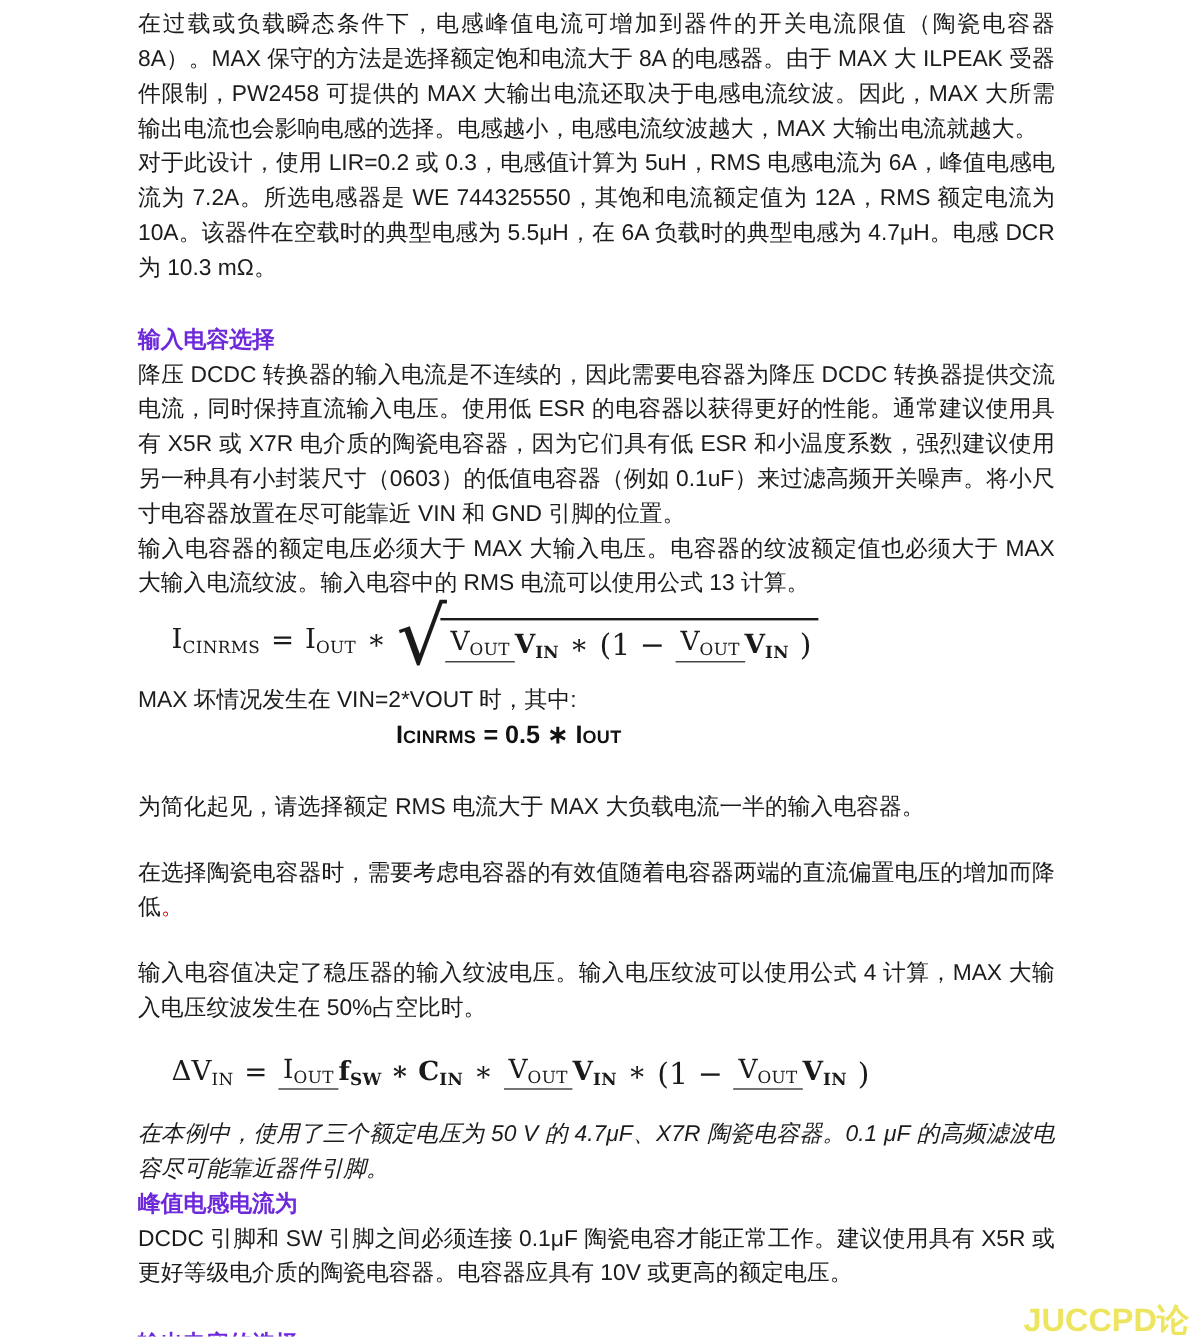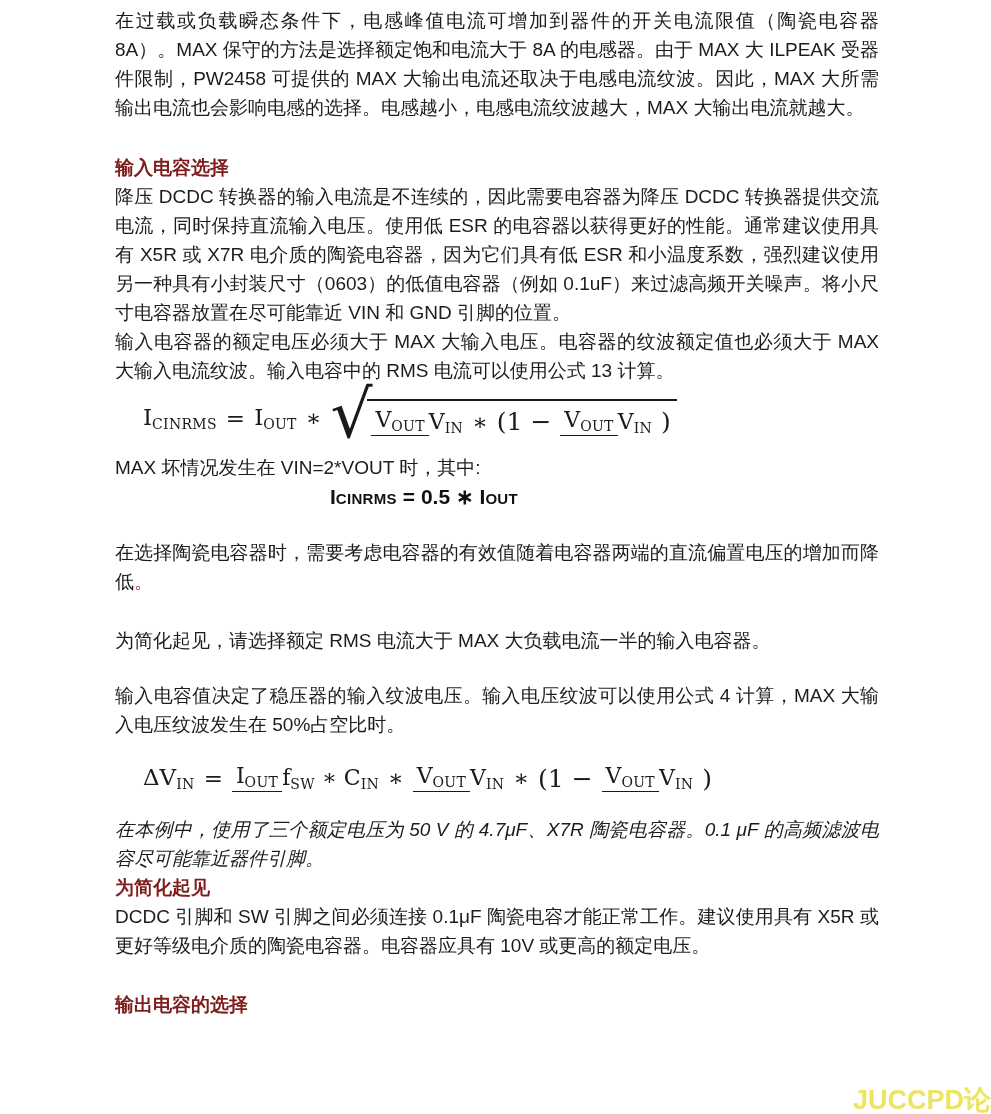--- a/index.html
+++ b/index.html
@@ -23,21 +23,21 @@
     font-size: 19px;
     line-height: 29px;
     text-align: justify;
     color: #1c1c1c;
   }
   .heading {
     margin: 0;
     font-size: 19px;
     line-height: 29px;
     font-weight: bold;
-    color: #7f1d1d;
+    color: #6d28d9;
   }
   .mt-section { margin-top: 31px; }
   .mt-blank   { margin-top: 30px; }
   .mt-small   { margin-top: 26px; }
   .red-period { color: #cc1111; }
 
   
   .eq {
     font-family: "DejaVu Serif", "Liberation Serif", serif;
     font-size: 23px;
@@ -55,21 +55,21 @@
     letter-spacing: 0.3px;
   }
   .frac {
     display: inline-flex;
     flex-direction: row;
     align-items: center;
     line-height: 1.12;
     font-size: 22px;
   }
   .frac .fnum { border-bottom: 1.8px solid #1a1a1a; padding: 0 4px 1px 4px; }
-  .frac .fden { padding-top: 1px; }
+  .frac .fden { padding-top: 1px; font-weight: bold; }
   .sqrt { display: inline-flex; align-items: center; }
   .radical {
     font-size: 66px;
     line-height: 0.9;
     font-weight: 400;
     margin-right: -5px;
     transform: translateY(-3px);
   }
   .radicand {
     border-top: 2px solid #1a1a1a;
@@ -106,20 +106,21 @@
     pointer-events: none;
   }
 </style>
 </head>
 <body>
 
 <div class="page">
   <div class="content">
 
     <p class="para">在过载或负载瞬态条件下，电感峰值电流可增加到器件的开关电流限值（陶瓷电容器 8A）。MAX 保守的方法是选择额定饱和电流大于 8A 的电感器。由于 MAX 大 ILPEAK 受器件限制，PW2458 可提供的 MAX 大输出电流还取决于电感电流纹波。因此，MAX 大所需输出电流也会影响电感的选择。电感越小，电感电流纹波越大，MAX 大输出电流就越大。</p>
+    <p class="para">对于此设计，使用 LIR=0.2 或 0.3，电感值计算为 5uH，RMS 电感电流为 6A，峰值电感电流为 7.2A。所选电感器是 WE 744325550，其饱和电流额定值为 12A，RMS 额定电流为 10A。该器件在空载时的典型电感为 5.5μH，在 6A 负载时的典型电感为 4.7μH。电感 DCR 为 10.3 mΩ。</p>
 
     <h3 class="heading mt-section">输入电容选择</h3>
     <p class="para">降压 DCDC 转换器的输入电流是不连续的，因此需要电容器为降压 DCDC 转换器提供交流电流，同时保持直流输入电压。使用低 ESR 的电容器以获得更好的性能。通常建议使用具有 X5R 或 X7R 电介质的陶瓷电容器，因为它们具有低 ESR 和小温度系数，强烈建议使用另一种具有小封装尺寸（0603）的低值电容器（例如 0.1uF）来过滤高频开关噪声。将小尺寸电容器放置在尽可能靠近 VIN 和 GND 引脚的位置。</p>
     <p class="para">输入电容器的额定电压必须大于 MAX 大输入电压。电容器的纹波额定值也必须大于 MAX 大输入电流纹波。输入电容中的 RMS 电流可以使用公式 13 计算。</p>
 
     <div class="eq">
       <span><span>I</span><sub>CINRMS</sub></span>
       <span>=</span>
       <span><span>I</span><sub>OUT</sub></span>
       <span>∗</span>
@@ -144,23 +145,23 @@
     <p class="para" style="margin-top:4px;">MAX 坏情况发生在 VIN=2*VOUT 时，其中:</p>
 
     <div class="eq-bold">
       <span>I</span>
         <span class="sc">CINRMS</span>
         <span class="op">= 0.5 ∗</span>
         <span>I</span>
         <span class="sc">OUT</span>
     </div>
 
+    <p class="para mt-blank">为简化起见，请选择额定 RMS 电流大于 MAX 大负载电流一半的输入电容器。</p>
+
     <p class="para mt-small"><span>在选择陶瓷电容器时，需要考虑电容器的有效值随着电容器两端的直流偏置电压的增加而降低</span><span class="red-period">。</span></p>
-
-    <p class="para mt-blank">为简化起见，请选择额定 RMS 电流大于 MAX 大负载电流一半的输入电容器。</p>
 
     <p class="para mt-small">输入电容值决定了稳压器的输入纹波电压。输入电压纹波可以使用公式 4 计算，MAX 大输入电压纹波发生在 50%占空比时。</p>
 
     <div class="eq" style="margin-top:8px;">
       <span><span>ΔV</span><sub>IN</sub></span>
       <span>=</span>
       <span class="frac">
         <span class="fnum"><span>I</span><sub>OUT</sub></span>
         <span class="fden"><span>f</span><sub>SW</sub> <span>∗</span> <span>C</span><sub>IN</sub></span>
       </span>
@@ -173,21 +174,21 @@
       <span class="paren">(1 −</span>
       <span class="frac">
         <span class="fnum"><span>V</span><sub>OUT</sub></span>
         <span class="fden"><span>V</span><sub>IN</sub></span>
       </span>
       <span class="paren">)</span>
     </div>
 
     <p class="para" style="margin-top:6px;font-style:italic;">在本例中，使用了三个额定电压为 50 V 的 4.7μF、X7R 陶瓷电容器。0.1 μF 的高频滤波电容尽可能靠近器件引脚。</p>
 
-    <h3 class="heading">为简化起见</h3>
+    <h3 class="heading">峰值电感电流为</h3>
     <p class="para">DCDC 引脚和 SW 引脚之间必须连接 0.1μF 陶瓷电容才能正常工作。建议使用具有 X5R 或更好等级电介质的陶瓷电容器。电容器应具有 10V 或更高的额定电压。</p>
 
     <h3 class="heading mt-blank">输出电容的选择</h3>
 
   </div>
 
   <div class="watermark">JUCCPD论坛</div>
 </div>
 
 </body></html>

